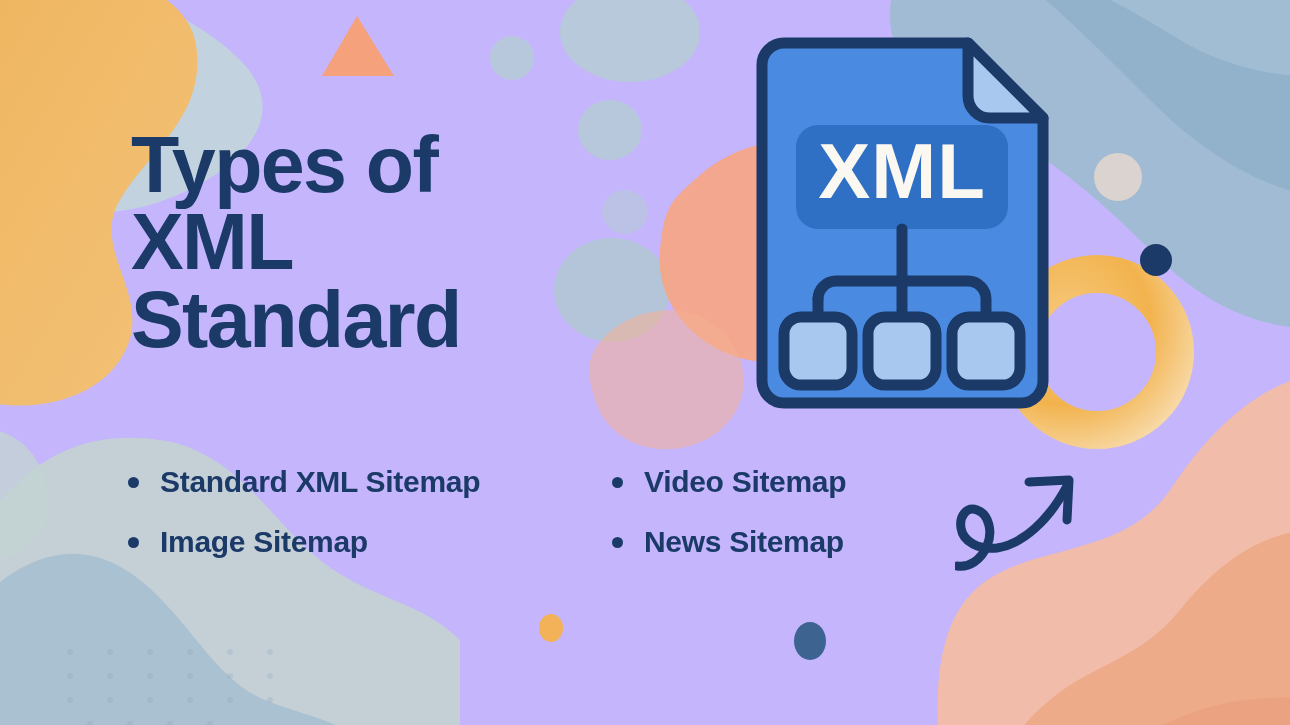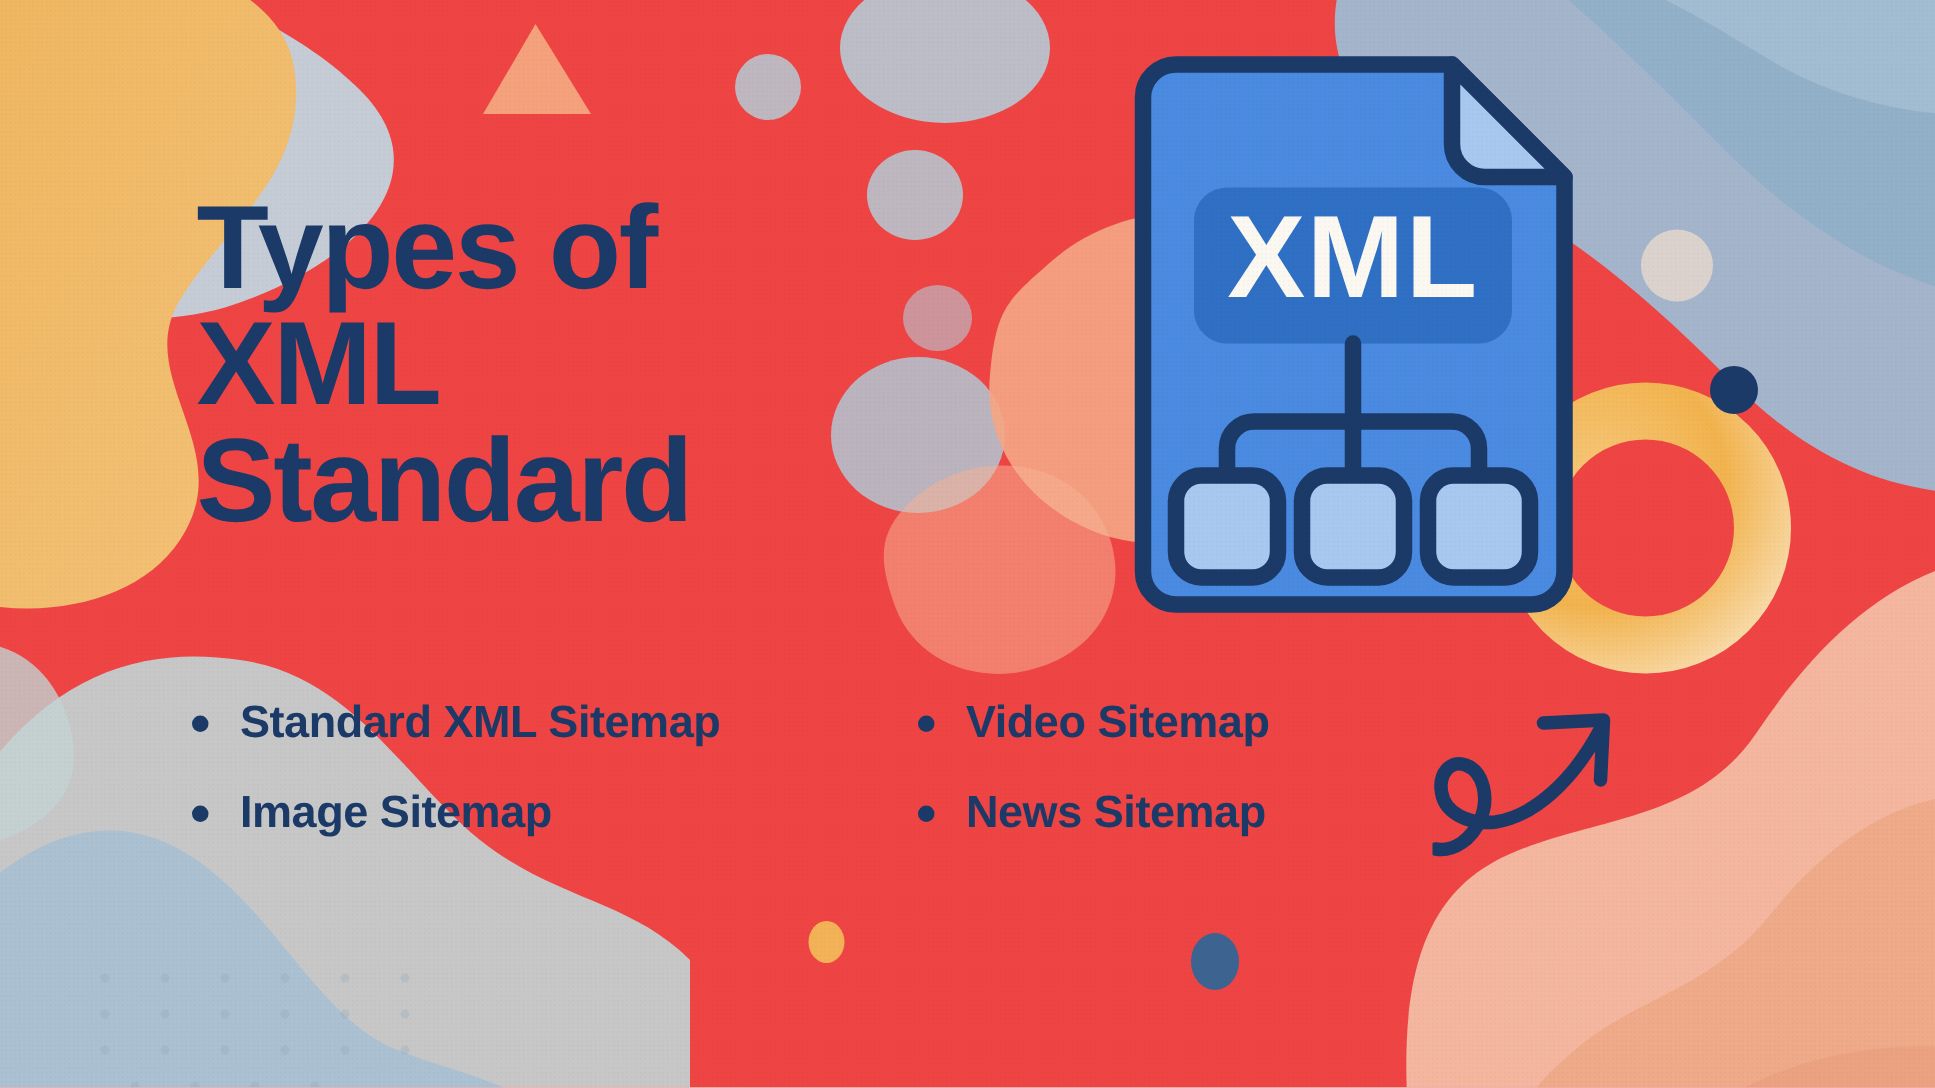--- a/index.html
+++ b/index.html
@@ -5,21 +5,21 @@
   html, body {
     margin: 0;
     padding: 0;
     background: #ffffff;
   }
   #canvas {
     position: relative;
     width: 1290px;
     height: 725px;
     overflow: hidden;
-    background: #ef4444;
+    background: #c4b5fd;
     font-family: "Liberation Sans", sans-serif;
   }
   #bg-svg {
     position: absolute;
     inset: 0;
     width: 1290px;
     height: 725px;
     display: block;
   }
 

